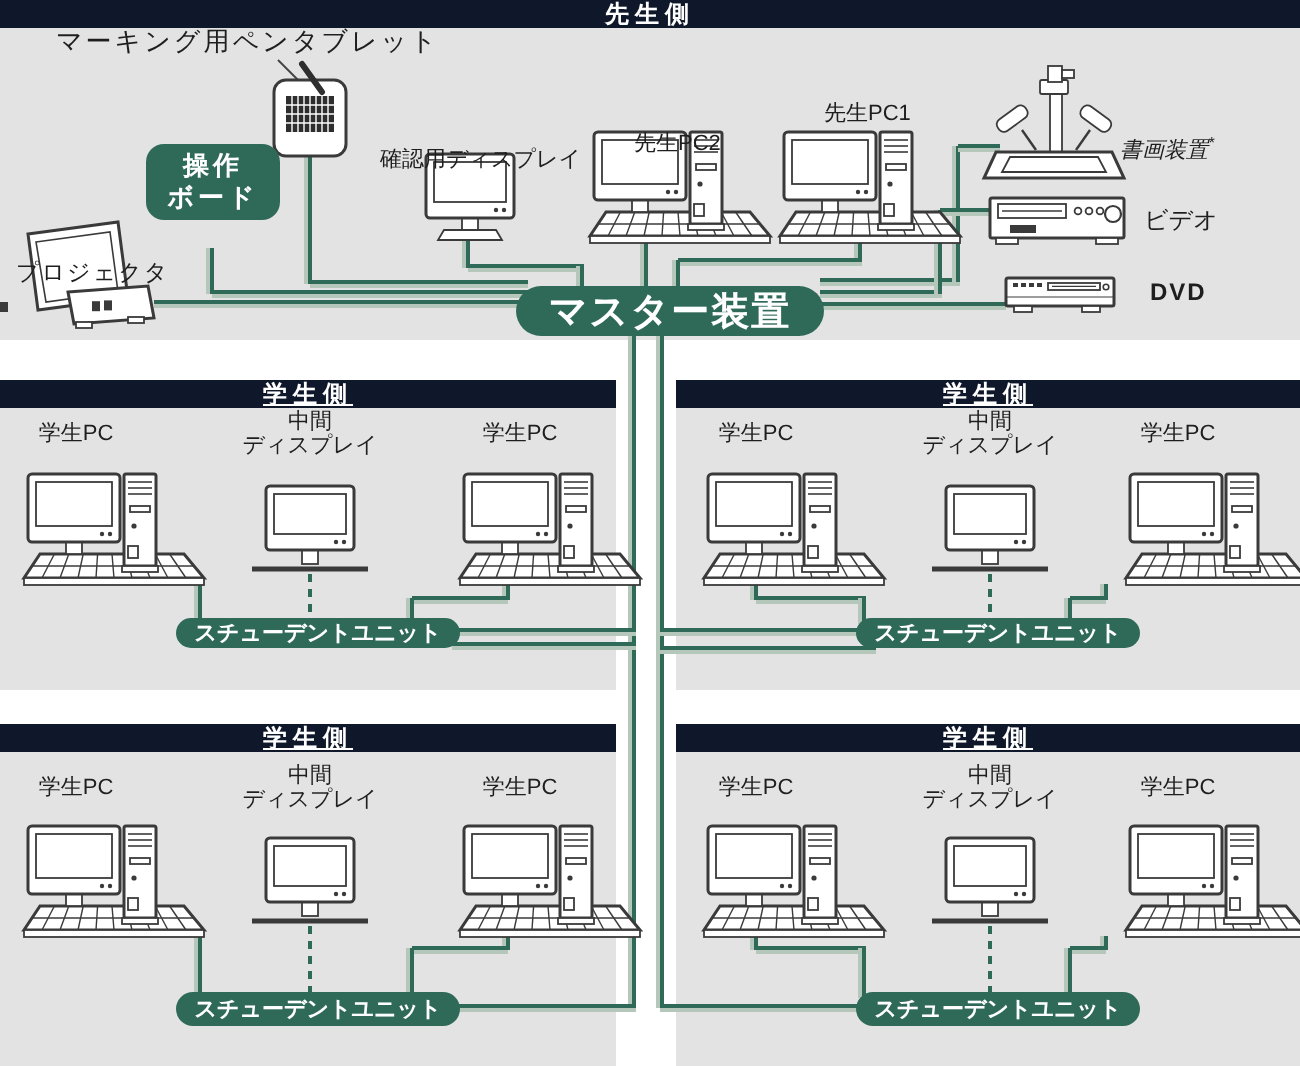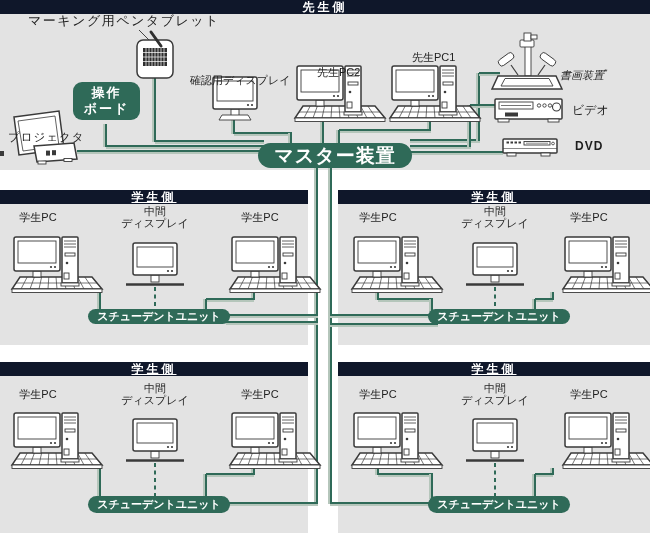--- a/index.html
+++ b/index.html
@@ -516,21 +516,21 @@
   <div class="lbl" style="left:8px;top:131px;font-size:11.5px;letter-spacing:1px;">プロジェクタ</div>
   <div class="lbl" style="left:190px;top:63px;margin-top:11px;">確認用ディスプレイ</div>
   <div class="lbl" style="left:317px;top:66px;">先生PC2</div>
   <div class="lbl" style="left:412px;top:51px;">先生PC1</div>
   <div class="lbl" style="left:560px;top:66px;font-style:italic;">
     <span>書画装置</span><sup>*</sup>
   </div>
   <div class="lbl" style="left:572px;top:104px;font-size:12px;">ビデオ</div>
   <div class="lbl lbl-dvd" style="left:575px;top:140px;">DVD</div>
 
-  <div class="board" style="left:73px;top:82px;width:67px;height:38px;">
+  <div class="board" style="left:73px;top:72px;width:67px;height:38px;">
     <div>操作</div>
     <div>ボード</div>
   </div>
   <div class="pill" id="master-pill" style="left:258px;top:143px;width:154px;height:25px;">
     <span>マスター装置</span>
   </div>
 
 <div class="panel" style="left:0px;top:190px;width:308px;height:155px;"></div>
     <div class="bar bar-student" style="left:0px;top:190px;width:308px;">
       <span style="">学生側</span>

